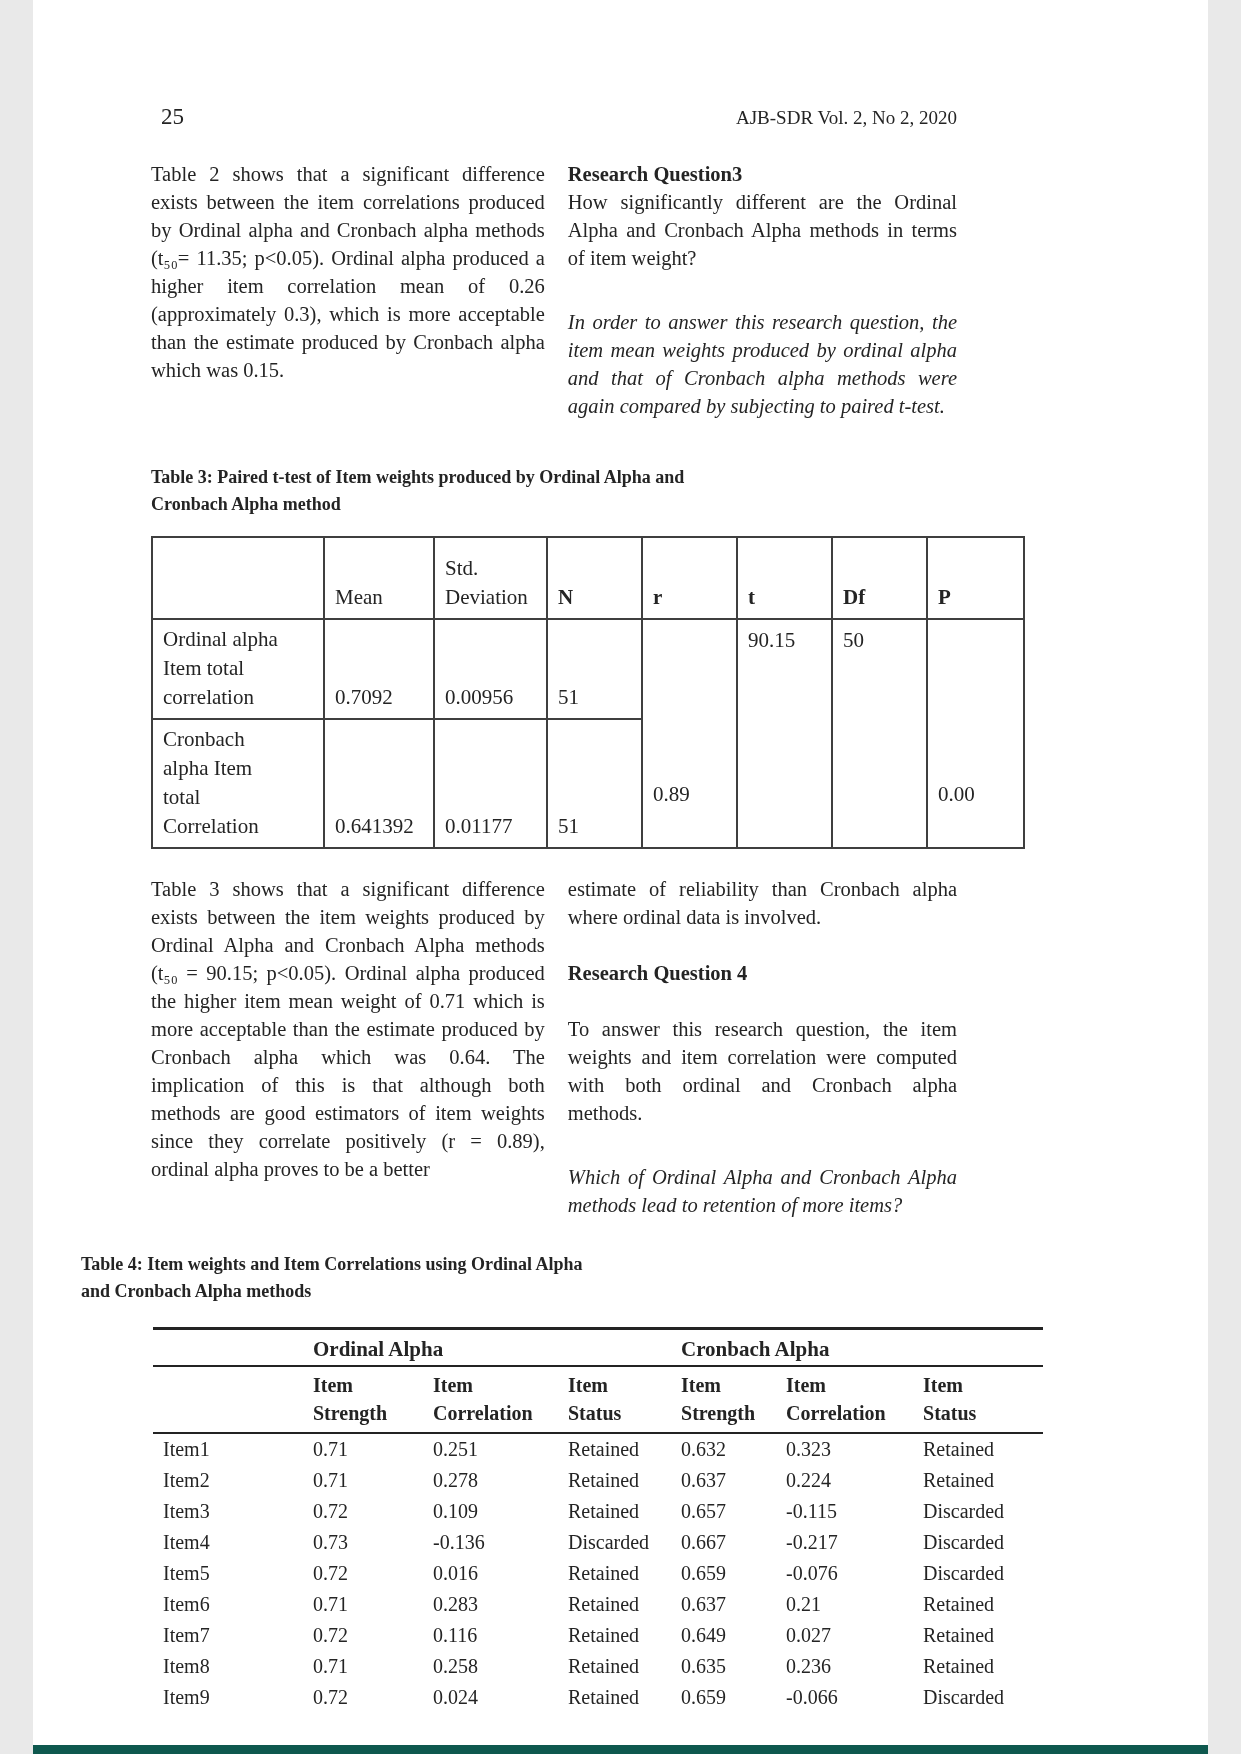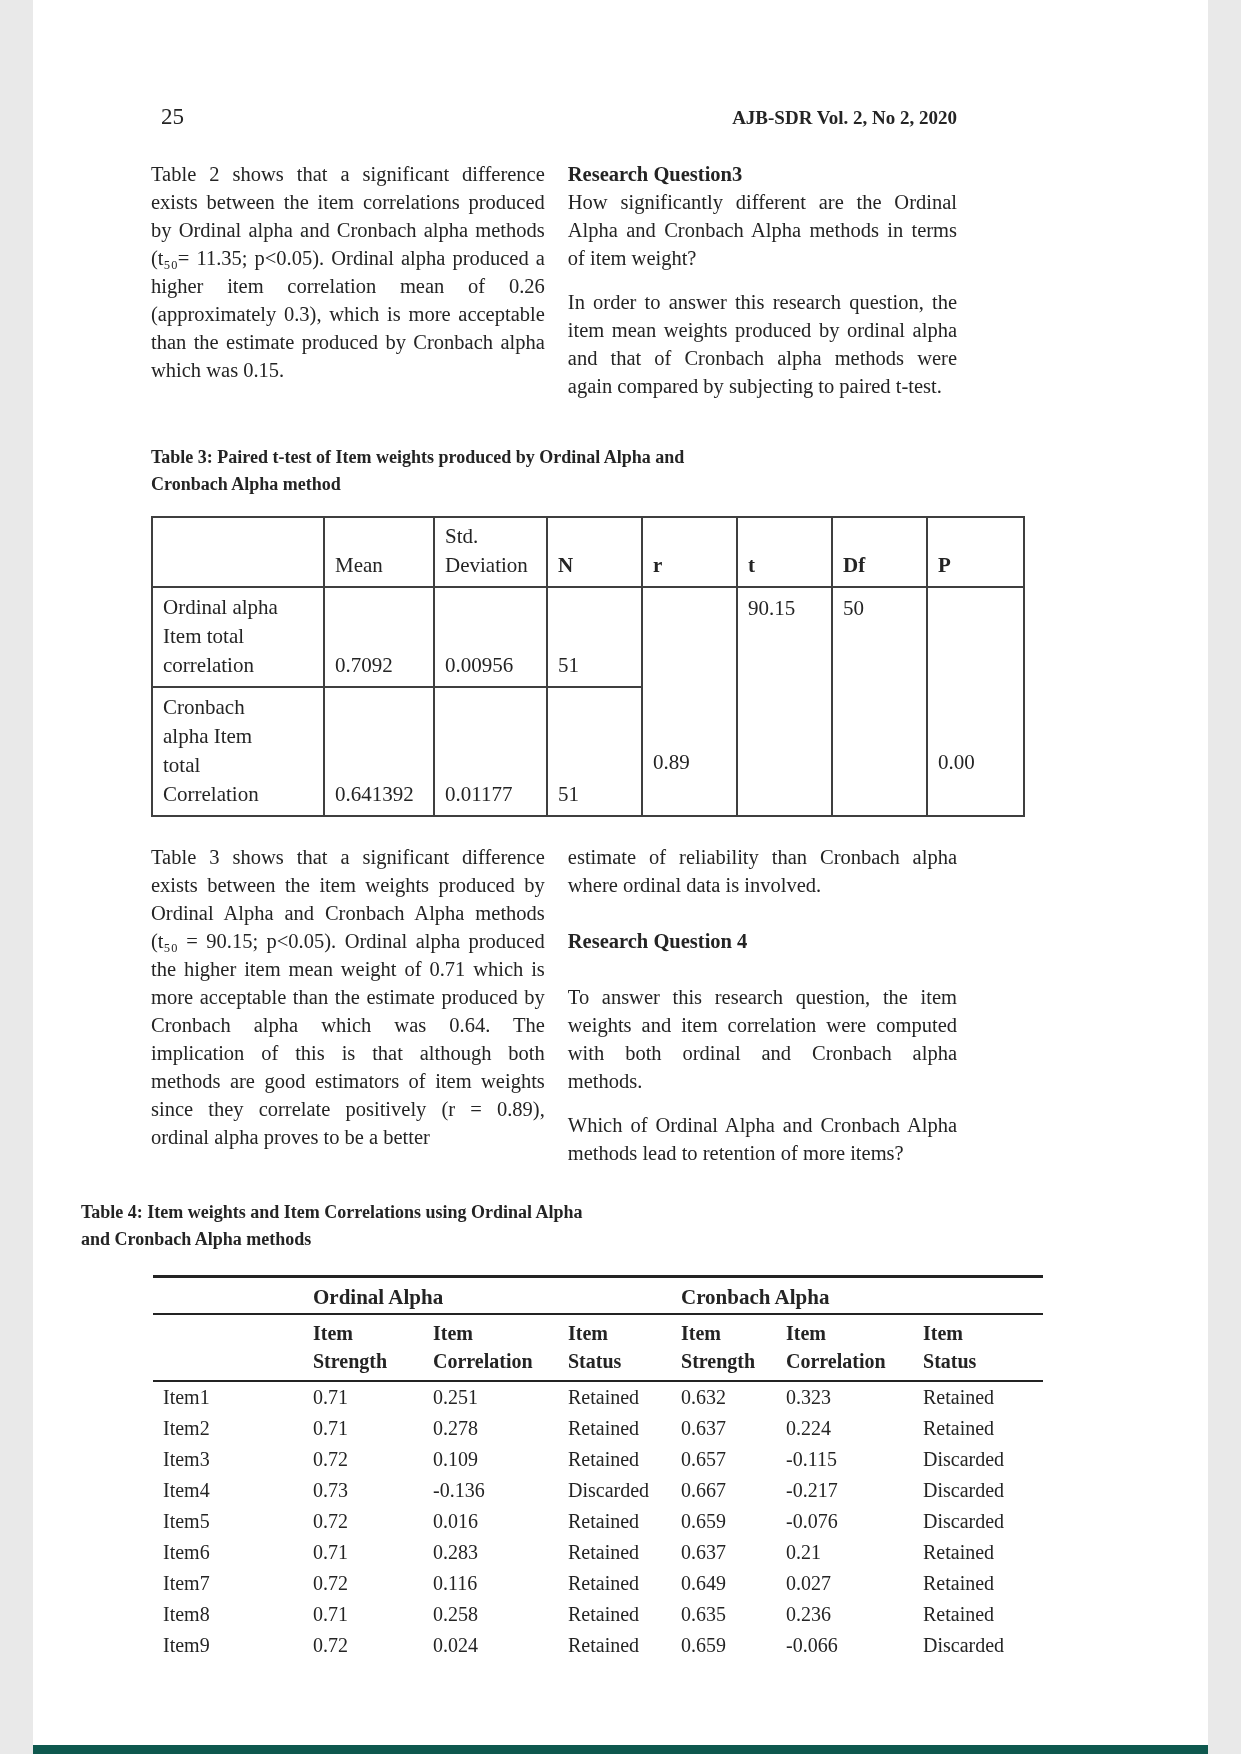--- a/index.html
+++ b/index.html
@@ -11,52 +11,52 @@
     overflow:hidden;
     font-family:"Liberation Serif","DejaVu Serif",serif;
     color:#242424;
   }
   
   .hdr {
     display:flex; justify-content:space-between; align-items:baseline;
     padding:104px 251px 0 128px;
   }
   .hdr .pageno { font-size:23px; }
-  .hdr .journal { font-size:19px;font-weight:bold; }
+  .hdr .journal { font-size:19px; }
   
   .twocol {
     display:flex; gap:23px;
     margin:30px 251px 0 118px;
   }
   .col-l { width:427px;font-family:Liberation Serif, serif; }
   .col-r { width:422px; }
   .para {
     font-size:20.5px; line-height:28px;
     text-align:justify; margin:0;
   }
-  .para + .para { margin-top:16px; }
+  .para + .para { margin-top:36px;font-style:italic; }
   .rq-head { font-weight:bold; font-size:20.5px; line-height:28px; margin:0; }
   .mt28 { margin-top:28px; }
   
   .tbl-caption {
     font-weight:bold; font-size:18px; line-height:27px;
     white-space:pre-line;
     margin:44px 0 0 118px;
   }
   .tbl-caption.c4 { margin-top:32px;margin-left:48px; }
   
   table.t3 {
     border-collapse:collapse; table-layout:fixed;
     width:872px; margin:18px 0 0 118px;
     font-size:21px;
   }
   table.t3 td, table.t3 th {
     border:2px solid #3f3f3f;
     text-align:left; font-weight:normal;
-    padding:4px 4px 6px 10px;
+    padding:16px 4px 6px 10px;
     vertical-align:bottom;
     line-height:29px;
     overflow:hidden;
   }
   table.t3 tr.h { height:62px; }
   table.t3 tr.r1 { height:94px; }
   table.t3 tr.r2 { height:122px; }
   table.t3 .bold { font-weight:bold; }
   table.t3 .pre { white-space:pre-line; }
   table.t3 .lab { vertical-align:top; padding-top:5px; }

